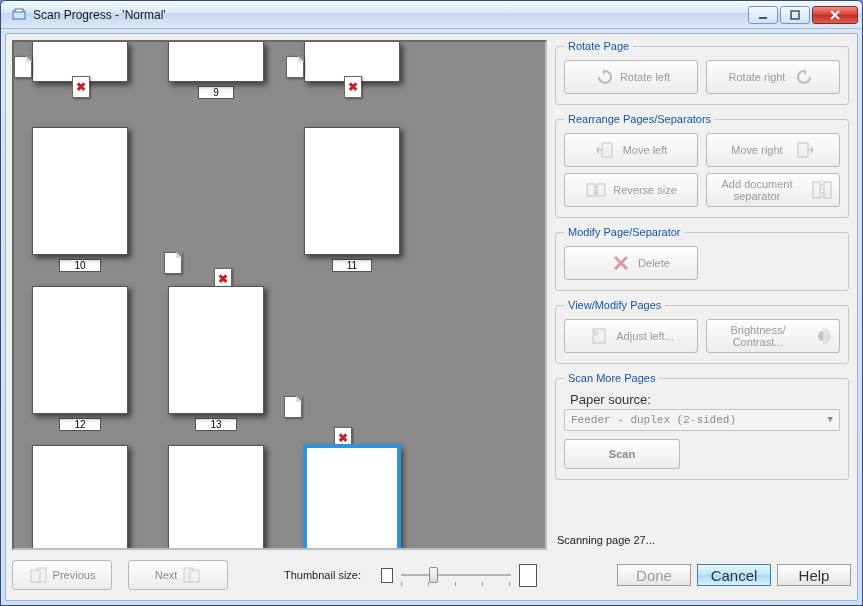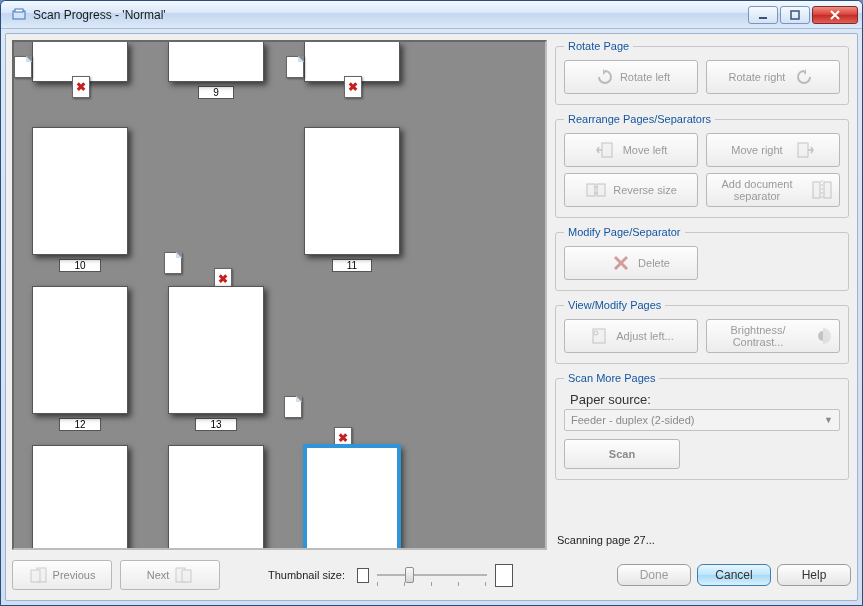--- a/index.html
+++ b/index.html
@@ -170,20 +170,21 @@
   .paper-label{font-size:13px; color:#333; margin:0 0 2px 6px;}
   .combo {
     height:22px;
     border:1px solid #c3c3c3;
     background:#f3f3f3;
     border-radius:2px;
     display:flex;align-items:center;
     padding:0 6px;
     color:#8a8a8a;
     justify-content:space-between;
+    font-family:Liberation Mono, monospace;
   }
   .combo .chev{font-size:9px;color:#888;}
   .scan-btn {
     width:116px; height:30px;
     align-self:flex-end;
     margin-top:8px;
     background:linear-gradient(to bottom,#fdfdfd,#ececec);
     border:1px solid #b8b8b8;
     border-radius:3px;
     color:#8a8a8a;
@@ -193,21 +194,21 @@
   .status {
     margin-top:auto;
     padding:8px 2px 4px 2px;
     font-size:11px;
     color:#222;
   }
   .bottombar {
     height:38px;
     display:flex;
     align-items:center;
-    gap:8px;
+    gap:16px;
   }
   .nav-btn {
     width:100px; height:30px;
     background:linear-gradient(to bottom,#fdfdfd,#ececec);
     border:1px solid #b8b8b8;
     border-radius:3px;
     color:#8a8a8a;
     display:flex;align-items:center;justify-content:center;gap:6px;
   }
   .nav-btn .ticon{opacity:0.45;}
@@ -217,24 +218,24 @@
   .big-page{width:18px;height:23px;border:1px solid #555;background:#fff;}
   .slider{width:110px;height:18px;position:relative;display:flex;align-items:center;}
   .slider-track{width:100%;height:2px;background:#b5b5b5;}
   .slider-thumb{position:absolute;left:28px;width:9px;height:16px;background:linear-gradient(to bottom,#fafafa,#d7d7d7);border:1px solid #8f8f8f;border-radius:2px;}
   .slider-tick{position:absolute;bottom:-2px;width:1px;height:4px;background:#9c9c9c;}
   .right-btns{margin-left:auto;display:flex;gap:6px;}
   .dlg-btn{
     width:74px;height:22px;
     background:linear-gradient(to bottom,#fefefe,#e6e6e6);
     border:1px solid #9c9c9c;
-    border-radius:6px;
+    border-radius:0;
     color:#333;
     display:flex;align-items:center;justify-content:center;
-    font-size:12px;
+    font-size:15px;
   }
   .dlg-btn.disabled{color:#9c9c9c;}
   .dlg-btn.primary{
     border:1px solid #3c7fb1;
     background:linear-gradient(to bottom,#eaf6fd,#bee6fd 48%,#a7d9f5 50%,#d9f0fc);
   }
   svg{display:block;}
 </style>
 </head>
 <body>

